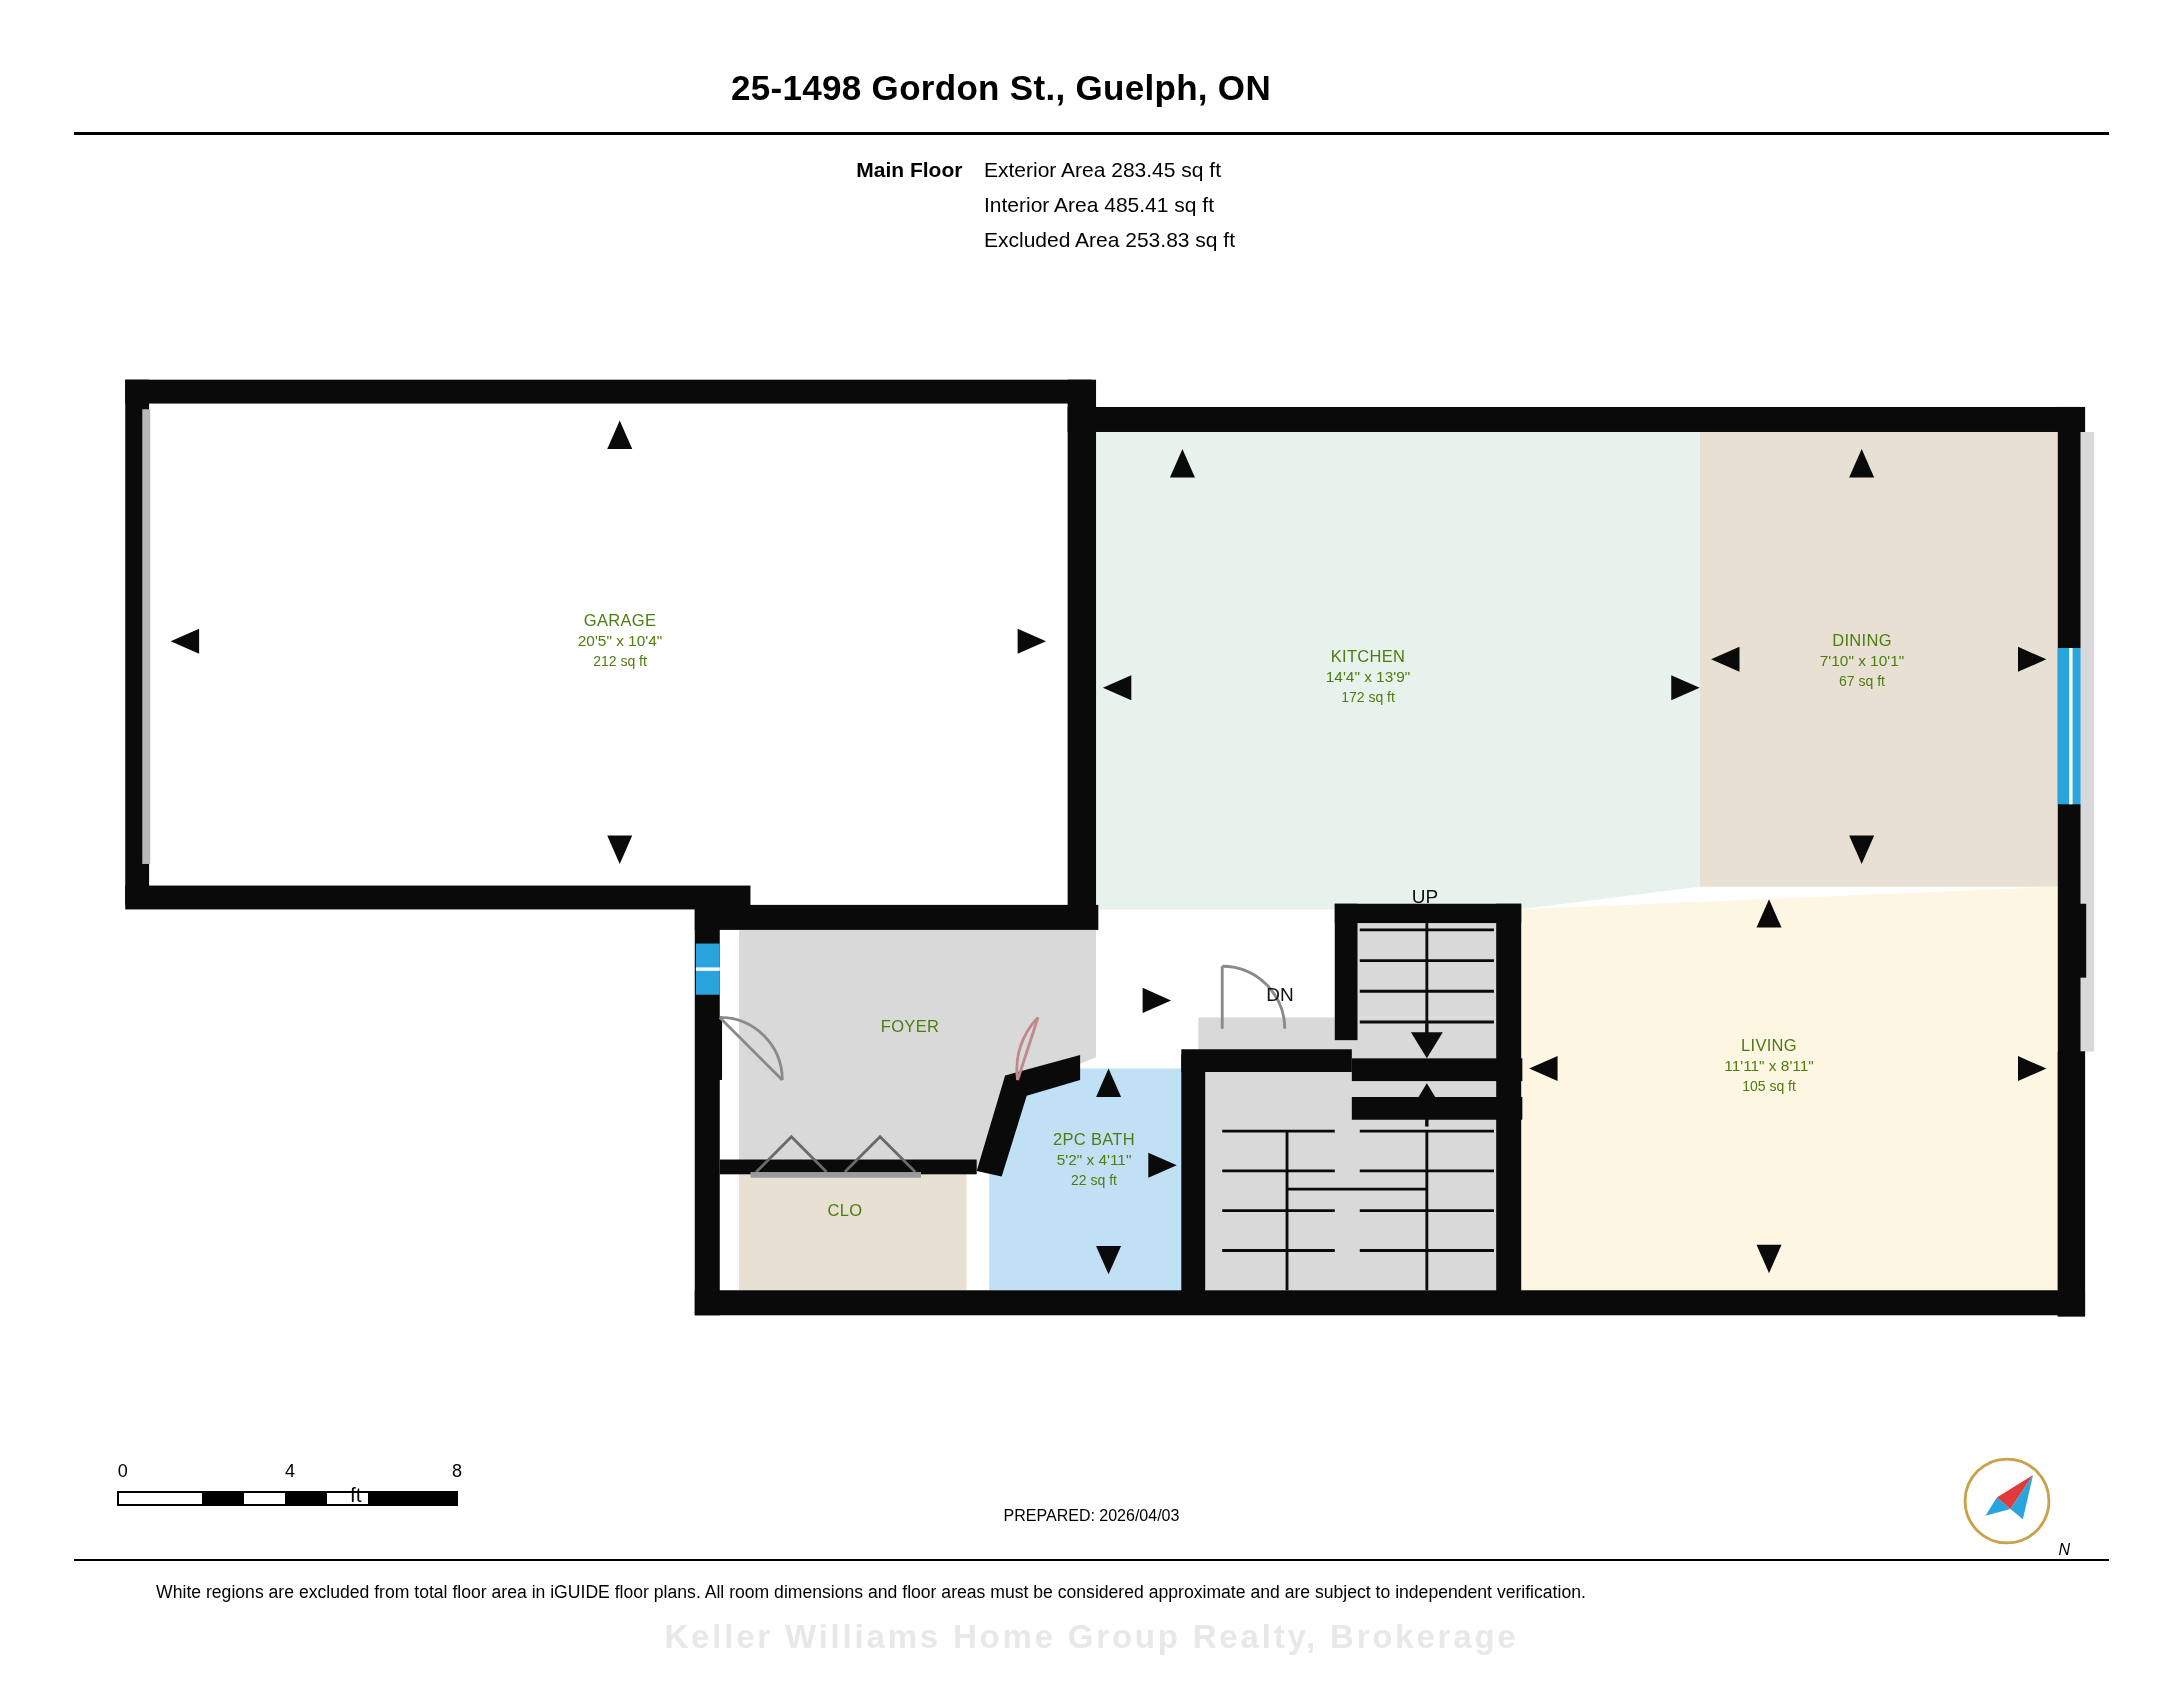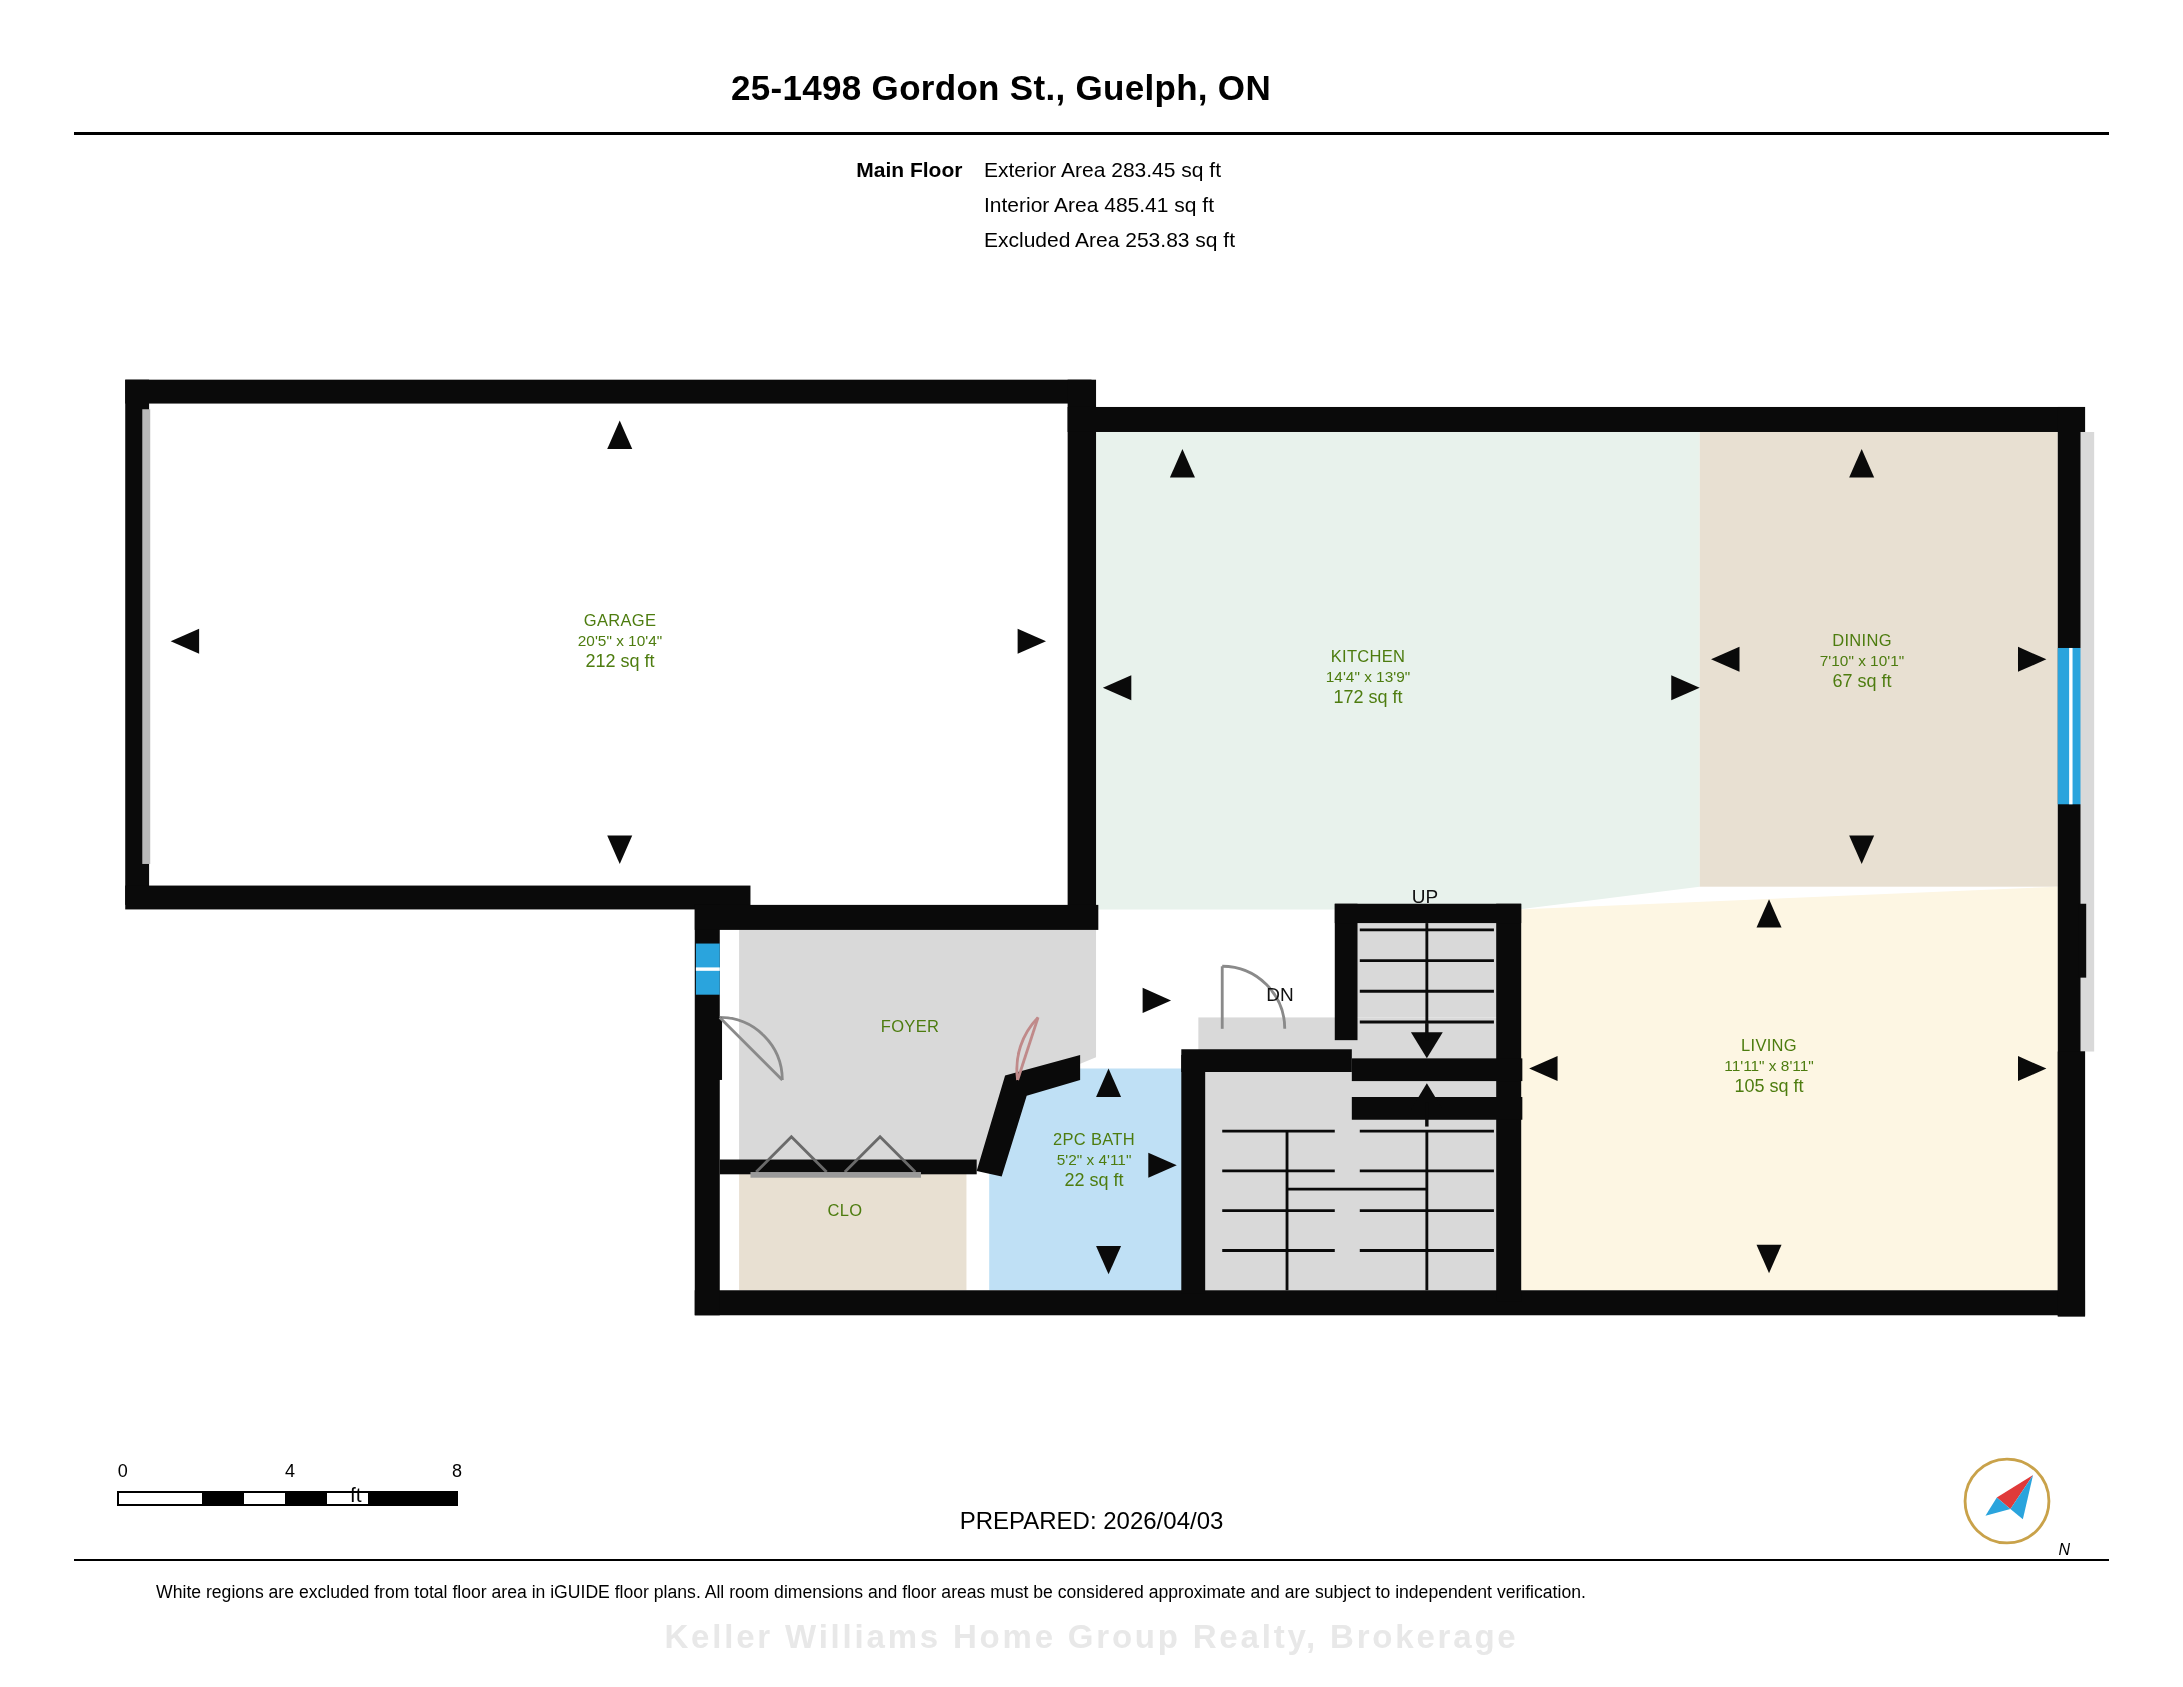--- a/index.html
+++ b/index.html
@@ -68,21 +68,21 @@
     position: absolute;
     text-align: center;
     font-size: 16px;
     line-height: 20.5px;
     color: #4d7c0f;
     white-space: nowrap;
     transform: translate(-50%, -50%);
   }
   .rlabel .nm { font-size: 16.5px; letter-spacing: 0.3px; }
   .rlabel .dim { font-size: 15.4px; }
-  .rlabel .area { font-size: 18px; }
+  .rlabel .area { font-size: 14px; }
 
   .smalltag {
     position: absolute;
     font-size: 19px;
     color: #111;
     transform: translate(-50%, -50%);
     white-space: nowrap;
   }
 
   
@@ -123,21 +123,21 @@
     top: 1483px;
     font-size: 21px;
   }
 
   .prepared {
     position: absolute;
     top: 1507px;
     left: 0;
     width: 2183px;
     text-align: center;
-    font-size: 24px;
+    font-size: 16px;
   }
 
   .compass {
     position: absolute;
     right: 125px;
     top: 1450px;
     width: 102px;
     height: 102px;
   }
   .compass-n {

